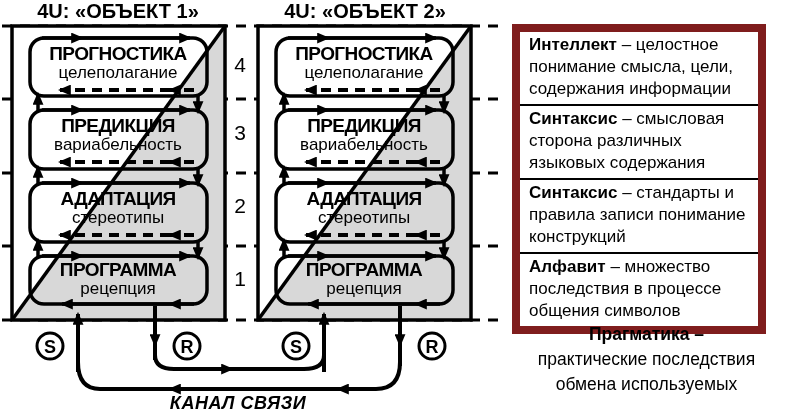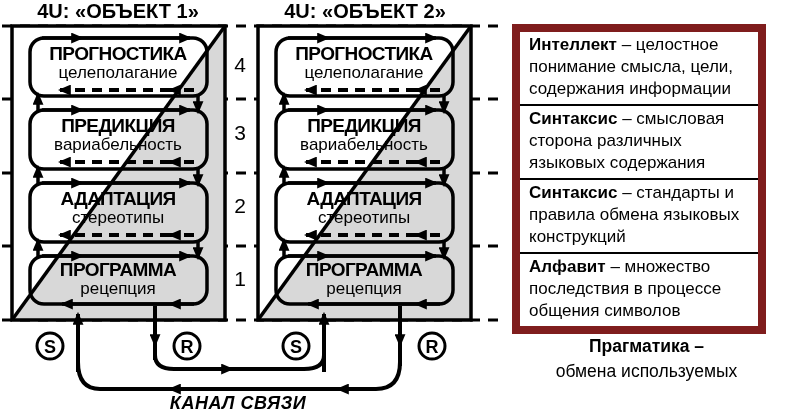--- a/index.html
+++ b/index.html
@@ -14,21 +14,21 @@
   .sr{font-size:18px;font-weight:bold}
   .chan{font-size:18px;font-weight:bold;font-style:italic;letter-spacing:.5px}
   .lvl-line{stroke:#000;stroke-width:3;stroke-dasharray:10 8;fill:none}
   .solid{stroke:#000;fill:none}
   .panel{position:absolute;left:512px;top:24px;width:254px;
          border:8px solid #7f1d1d;box-sizing:border-box;background:#fff}
   .prow{padding:2px 12px 4px 9px;border-bottom:2px solid #000;
         font-size:17px;line-height:22px;min-height:66px;box-sizing:border-box}
   .prow:last-child{border-bottom:none}
   .term{font-weight:bold}
-  .prag{position:absolute;left:505px;top:334px;width:283px;text-align:center;
+  .prag{position:absolute;left:505px;top:322px;width:283px;text-align:center;
         font-size:17.5px;line-height:25px}
 </style>
 </head>
 <body>
 
 <svg width="508" height="415" viewBox="0 0 508 415">
   <defs>
     <marker id="ah" viewBox="0 0 12 10" refX="10" refY="5" markerWidth="13" markerHeight="11" orient="auto" markerUnits="userSpaceOnUse">
       <path d="M0 0 L12 5 L0 10 Z"></path>
     </marker>
@@ -170,24 +170,25 @@
   <div class="prow">
     <span class="term">Интеллект</span>
     <span>– целостное понимание смысла, цели, содержания информации</span>
   </div>
   <div class="prow">
     <span class="term">Синтаксис</span>
     <span>– смысловая сторона различных языковых содержания</span>
   </div>
   <div class="prow">
     <span class="term">Синтаксис</span>
-    <span>– стандарты и правила обмена языковых конструкций</span>
+    <span>– стандарты и правила записи понимание конструкций</span>
   </div>
   <div class="prow">
     <span class="term">Алфавит</span>
     <span>– множество последствия в процессе общения символов</span>
   </div>
 </div>
 
 <div class="prag">
   <div class="term">Прагматика –</div>
+  <div>практические последствия</div>
   <div>обмена используемых</div>
 </div>
 
 </body></html>

